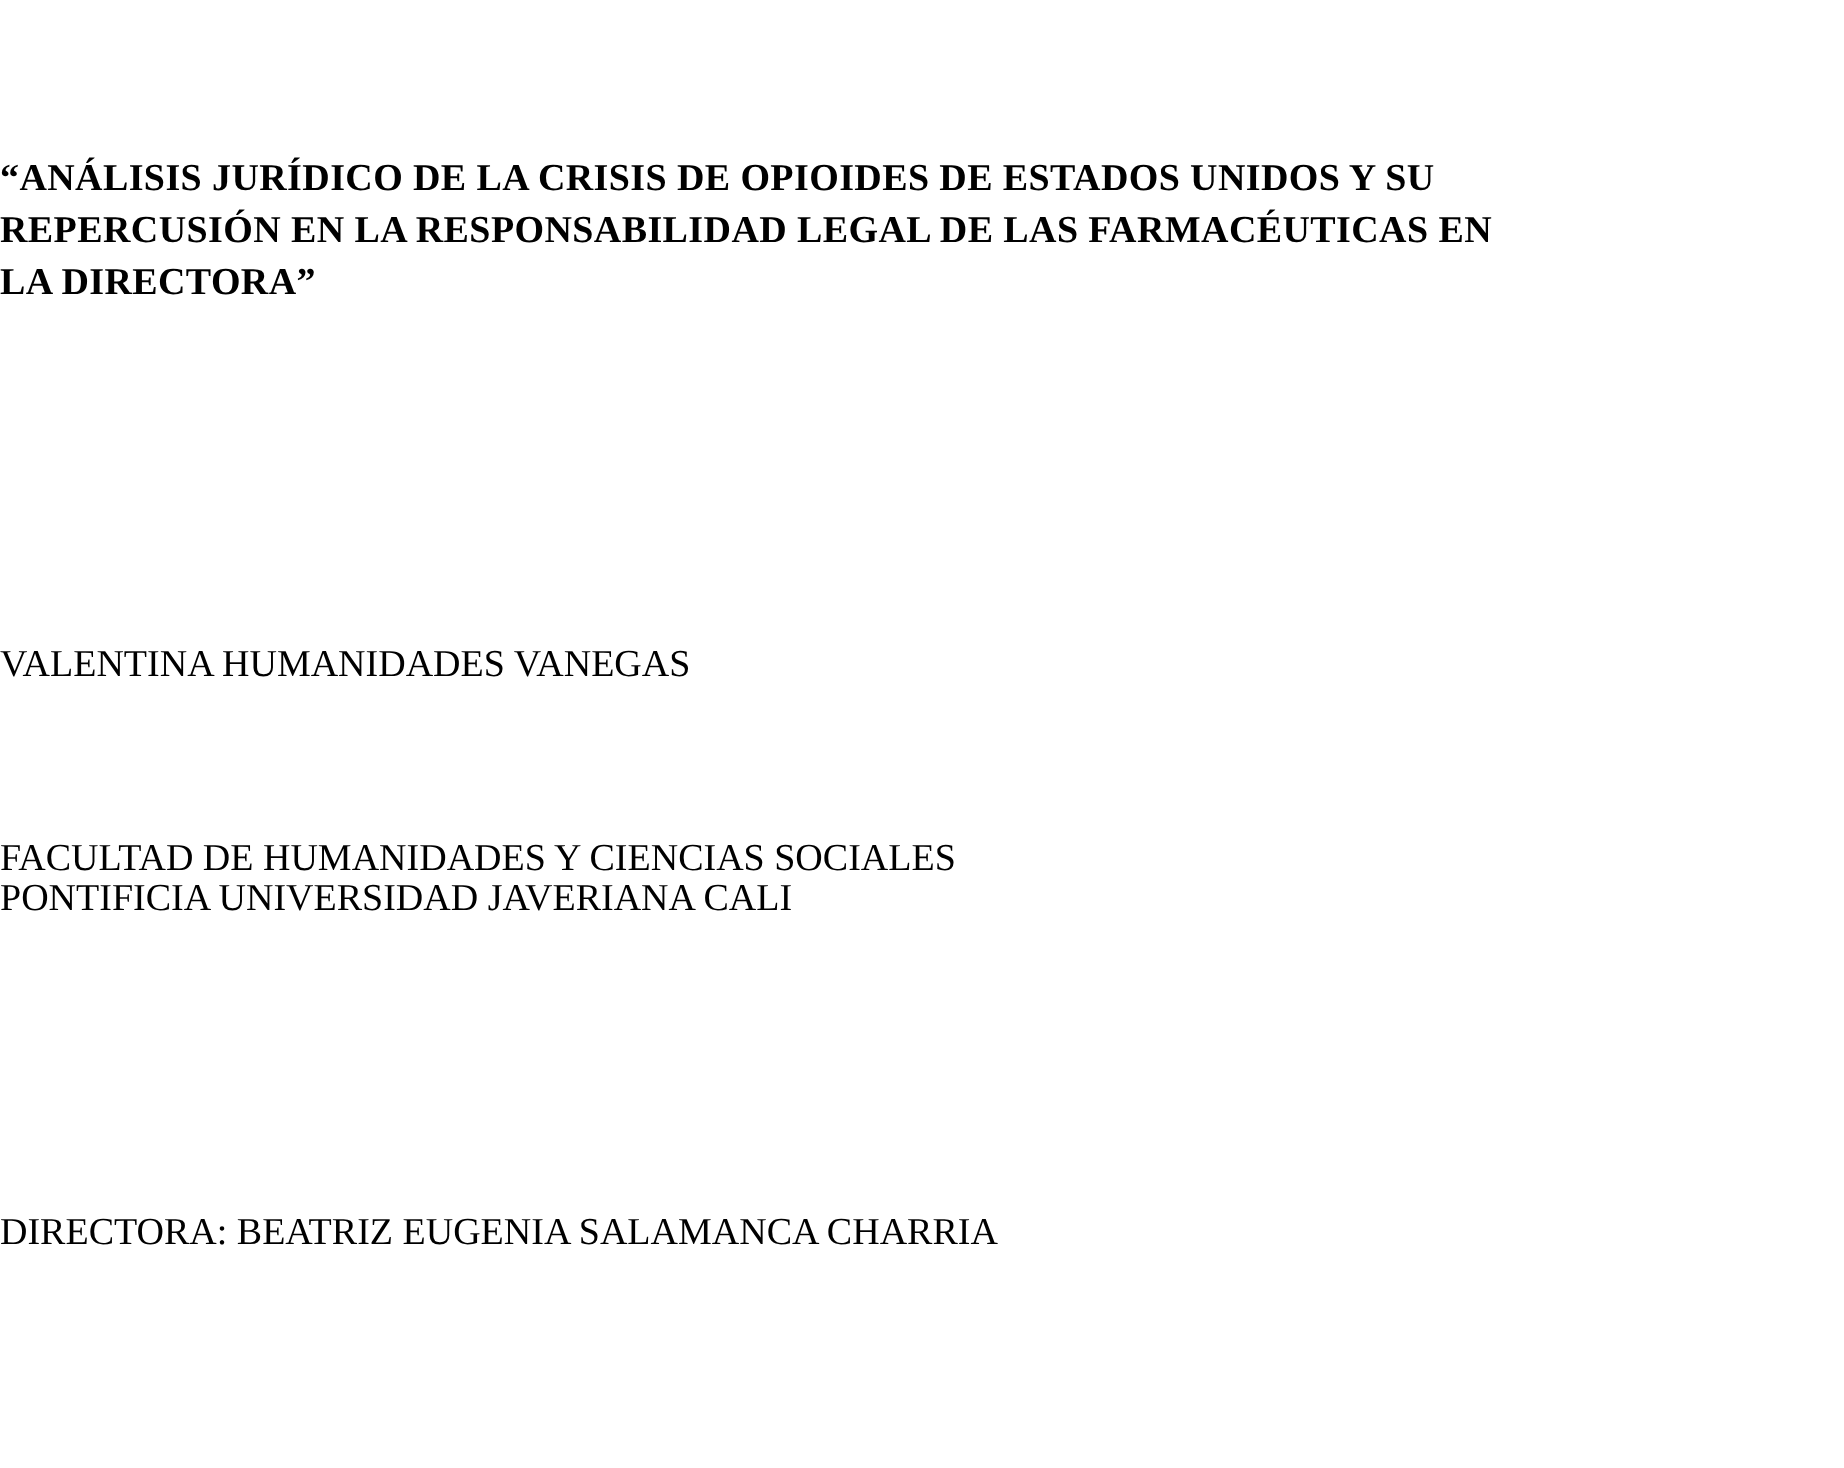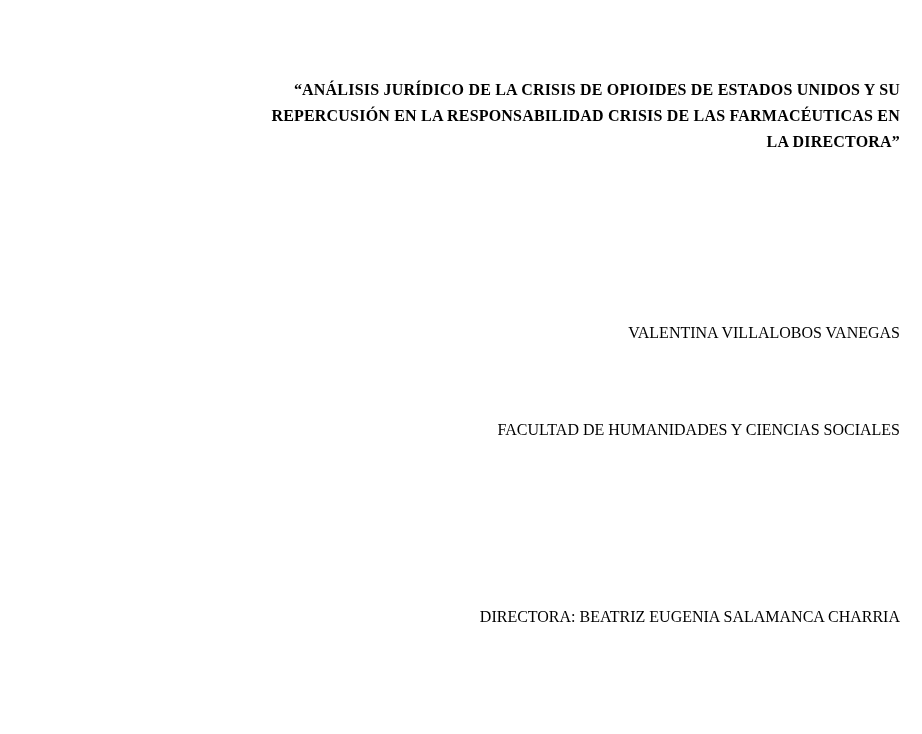--- a/index.html
+++ b/index.html
@@ -13,22 +13,22 @@
     height: 734px;
     background: #ffffff;
     overflow: hidden;
     font-family: "Liberation Serif", "DejaVu Serif", serif;
     color: #000000;
   }
   .content-line, .content-block {
     position: absolute;
     left: 0;
     width: 900px; 
-    text-align: right;
-    font-size: 16px;
+    text-align: left;
+    font-size: 19px;
     -webkit-font-smoothing: antialiased;
   }
   .doc-title {
     top: 77px;
     font-weight: bold;
     line-height: 26px;
     letter-spacing: 0.2px;
   }
   .doc-author {
     top: 323px;
@@ -43,25 +43,26 @@
     line-height: 20px;
   }
 </style>
 </head>
 <body>
 
 <div class="page">
 
   <div class="content-block doc-title">
     <div>“ANÁLISIS JURÍDICO DE LA CRISIS DE OPIOIDES DE ESTADOS UNIDOS Y SU</div>
-    <div>REPERCUSIÓN EN LA RESPONSABILIDAD CRISIS DE LAS FARMACÉUTICAS EN</div>
+    <div>REPERCUSIÓN EN LA RESPONSABILIDAD LEGAL DE LAS FARMACÉUTICAS EN</div>
     <div>LA DIRECTORA”</div>
   </div>
 
-  <div class="content-line doc-author">VALENTINA VILLALOBOS VANEGAS</div>
+  <div class="content-line doc-author">VALENTINA HUMANIDADES VANEGAS</div>
 
   <div class="content-block doc-institution">
     <div>FACULTAD DE HUMANIDADES Y CIENCIAS SOCIALES</div>
+    <div>PONTIFICIA UNIVERSIDAD JAVERIANA CALI</div>
   </div>
 
   <div class="content-line doc-director">DIRECTORA: BEATRIZ EUGENIA SALAMANCA CHARRIA</div>
 
 </div>
 
 </body></html>

